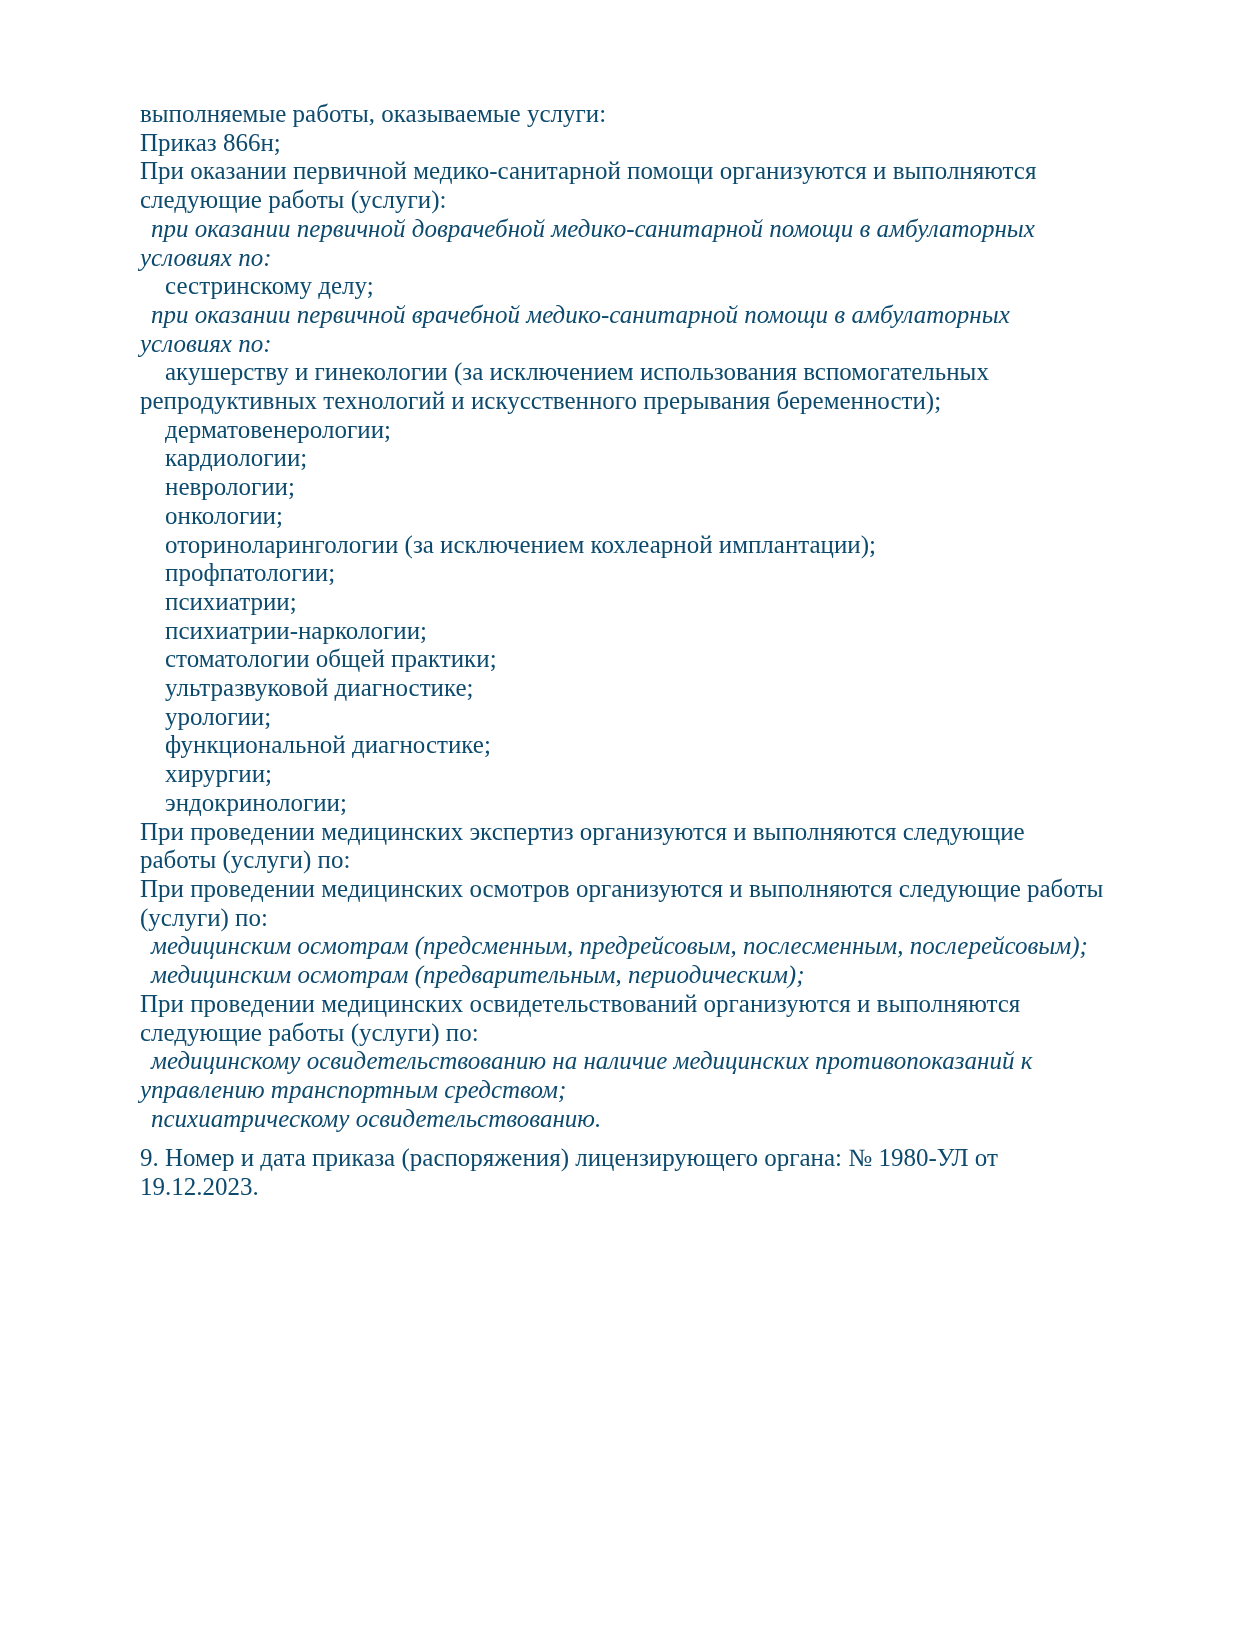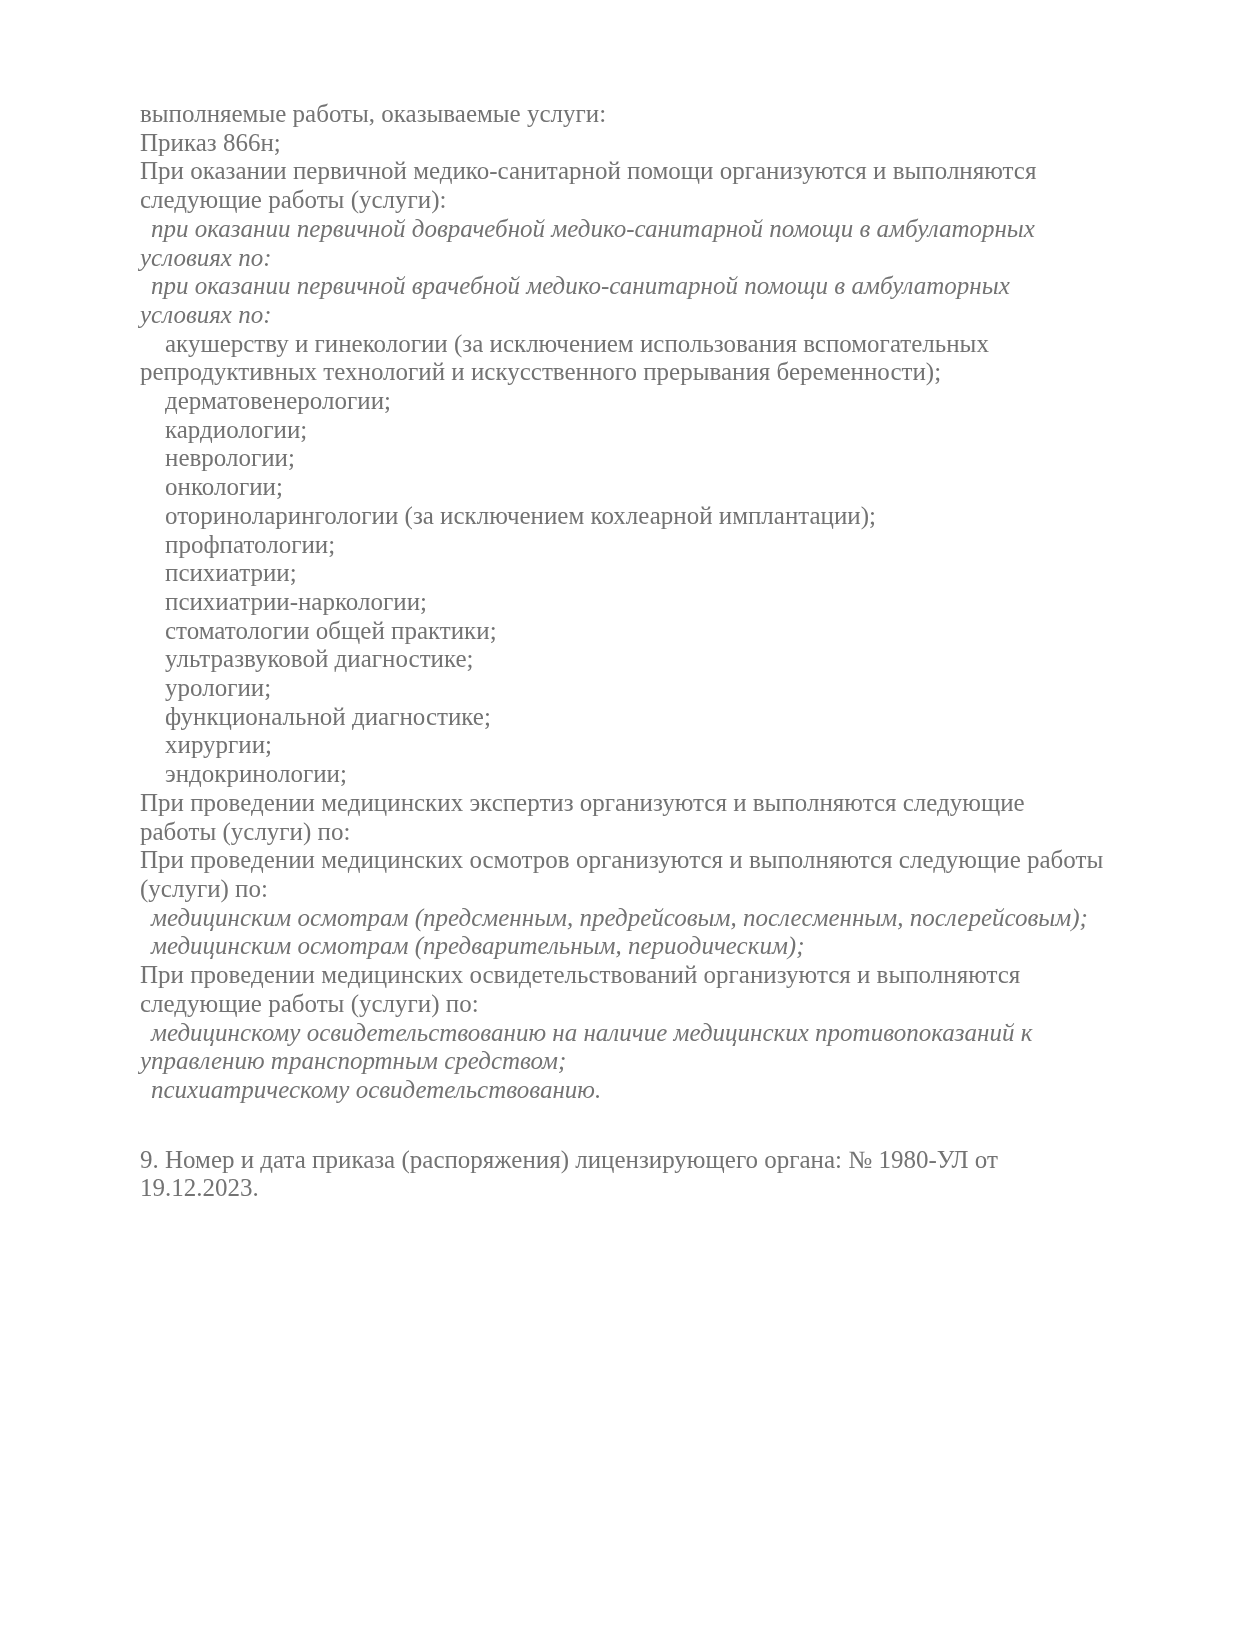--- a/index.html
+++ b/index.html
@@ -10,42 +10,43 @@
   .page {
     position: relative;
     width: 1240px;
     height: 1650px;
     background: #ffffff;
     box-sizing: border-box;
     padding: 100px 135px 0 140px;
     font-family: "Liberation Serif", "DejaVu Serif", serif;
     font-size: 25px;
     line-height: 28.7px;
-    color: #737373;
+    color: #0c4a6e;
     overflow: hidden;
   }
   .doc p {
     margin: 0;
     padding: 0;
     text-indent: 0;
     white-space: normal;
   }
   .doc p.indent-1 { text-indent: 11px; font-style: italic; }
   .doc p.indent-2 { text-indent: 25px; }
-  .doc p.space-before { margin-top: 41px; }
+  .doc p.space-before { margin-top: 11px; }
 </style>
 </head>
 <body>
 
 <div class="page">
   <div class="doc">
       <p class="indent-0">выполняемые работы, оказываемые услуги:</p>
       <p class="indent-0">Приказ 866н;</p>
       <p class="indent-0">При оказании первичной медико-санитарной помощи организуются и выполняются следующие работы (услуги):</p>
       <p class="indent-1">при оказании первичной доврачебной медико-санитарной помощи в амбулаторных условиях по:</p>
+      <p class="indent-2">сестринскому делу;</p>
       <p class="indent-1">при оказании первичной врачебной медико-санитарной помощи в амбулаторных условиях по:</p>
       <p class="indent-2">акушерству и гинекологии (за исключением использования вспомогательных репродуктивных технологий и искусственного прерывания беременности);</p>
       <p class="indent-2">дерматовенерологии;</p>
       <p class="indent-2">кардиологии;</p>
       <p class="indent-2">неврологии;</p>
       <p class="indent-2">онкологии;</p>
       <p class="indent-2">оториноларингологии (за исключением кохлеарной имплантации);</p>
       <p class="indent-2">профпатологии;</p>
       <p class="indent-2">психиатрии;</p>
       <p class="indent-2">психиатрии-наркологии;</p>

